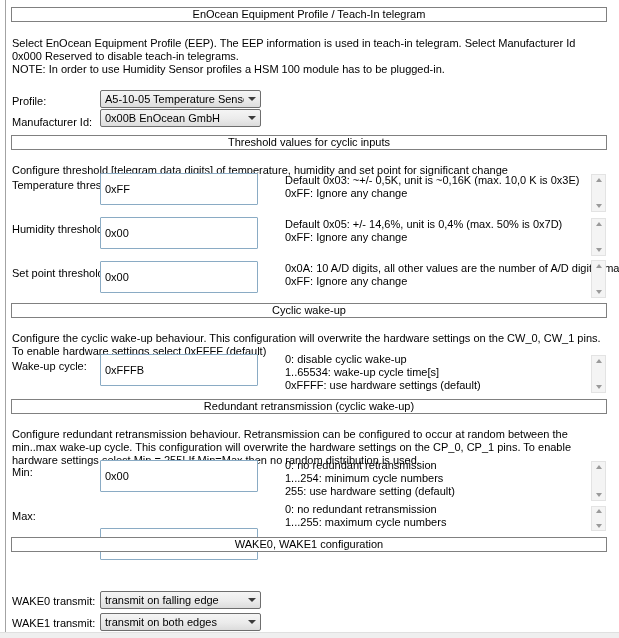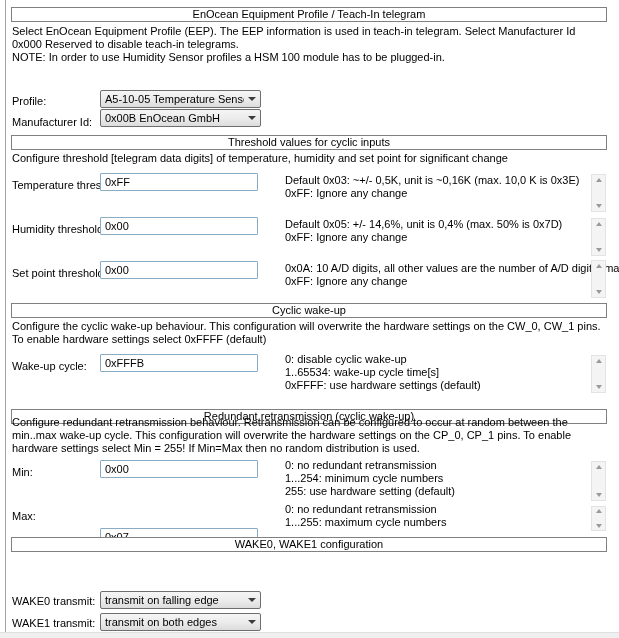--- a/index.html
+++ b/index.html
@@ -14,26 +14,26 @@
   }
   .page { position:relative; width:619px; height:638px; background:#fff;padding-left:48px; }
   .left-line { position:absolute; left:5px; top:0; width:1px; height:638px; background:#a3a3a3; }
   .bottom-strip { position:absolute; left:0; top:632px; width:619px; height:6px; background:#efefef; border-top:1px solid #e0e0e0; }
 
   .hdr {
     position:absolute; left:11px; width:596px; height:15px;
     border:1px solid #808080; background:#fff;
     text-align:center; line-height:13px; font-size:11px;
   }
-  .txt { position:absolute; left:12px; width:590px; line-height:13px; }
+  .txt { position:absolute; left:12px; width:590px; line-height:13px;margin-top:12px; }
 
   .lbl { position:absolute; left:12px; line-height:13px; white-space:nowrap; }
 
   .input {
-    position:absolute; left:100px; width:158px; height:18px;
+    position:absolute; left:100px; width:158px; height:32px;
     border:1px solid #8aabc4; border-radius:1px; background:#fff;
     font-family:"Liberation Sans", sans-serif; font-size:11px; color:#000;
     padding:0 0 0 4px; outline:none;
   }
 
   .combo {
     position:absolute; left:100px; width:161px; height:18px;
     border:1px solid #6e6e6e; border-radius:2px;
     background:linear-gradient(180deg,#f5f5f5 0%,#ebebeb 55%,#dcdcdc 100%);
     display:flex; align-items:center; cursor:default;
@@ -141,21 +141,21 @@
   <div class="desc" style="top:353px">
     <div>0: disable cyclic wake-up</div>
     <div>1..65534: wake-up cycle time[s]</div>
     <div>0xFFFF:  use hardware settings (default)</div>
   </div>
   <div class="spinner" style="top:355px;height:38px">
     <span class="tri-up"></span>
     <span class="tri-down"></span>
   </div>
 
-  <div class="hdr" style="top:409px">Redundant retransmission (cyclic wake-up)</div>
+  <div class="hdr" style="top:399px">Redundant retransmission (cyclic wake-up)</div>
   <div class="txt" style="top:416px">Configure redundant retransmission behaviour. Retransmission can be configured to occur at random between the min..max wake-up cycle. This configuration will overwrite the hardware settings on the CP_0, CP_1 pins. To enable hardware settings select Min = 255! If Min=Max then no random distribution is used.</div>
 
   <div class="lbl" style="top:466px">Min:</div>
   <input class="input" style="top: 460px;" value="0x00">
   <div class="desc" style="top:459px">
     <div>0: no redundant retransmission</div>
     <div>1...254: minimum cycle numbers</div>
     <div>255: use hardware setting (default)</div>
   </div>
   <div class="spinner" style="top:461px;height:40px">

